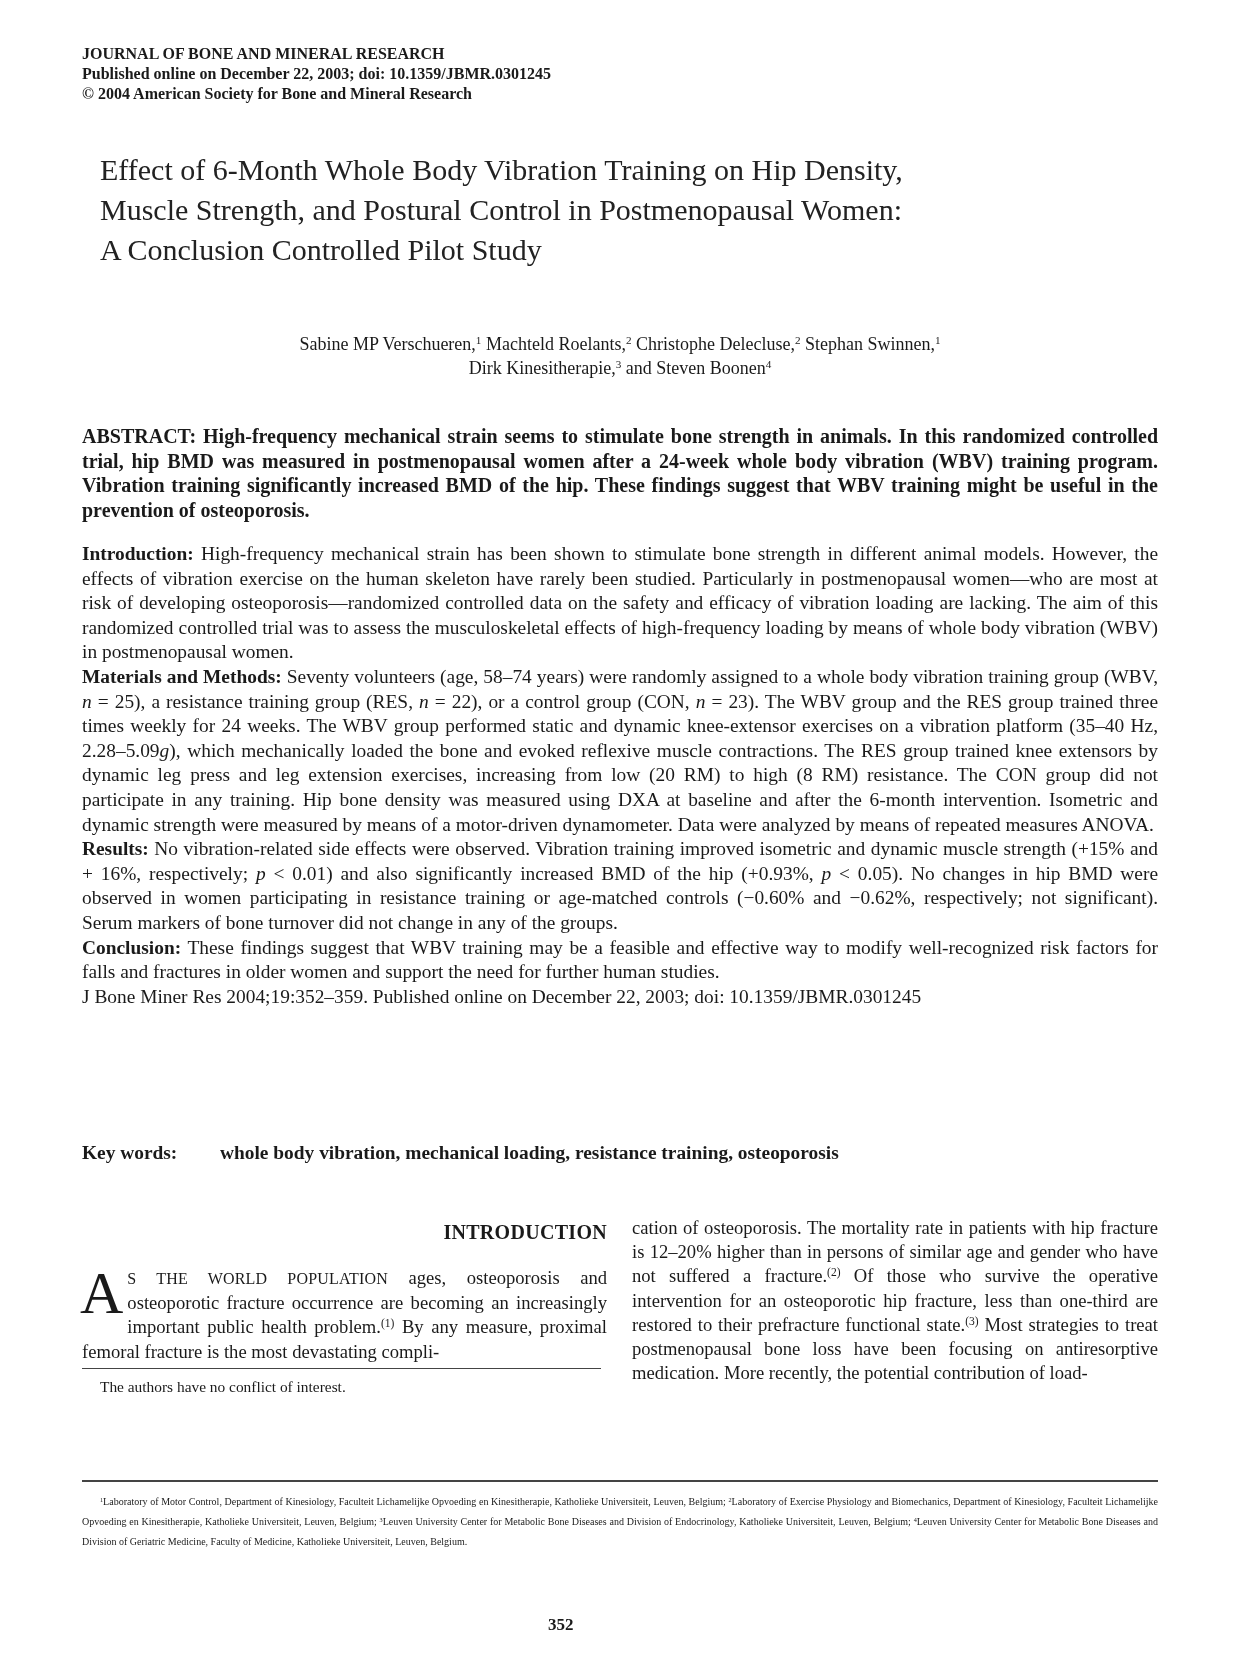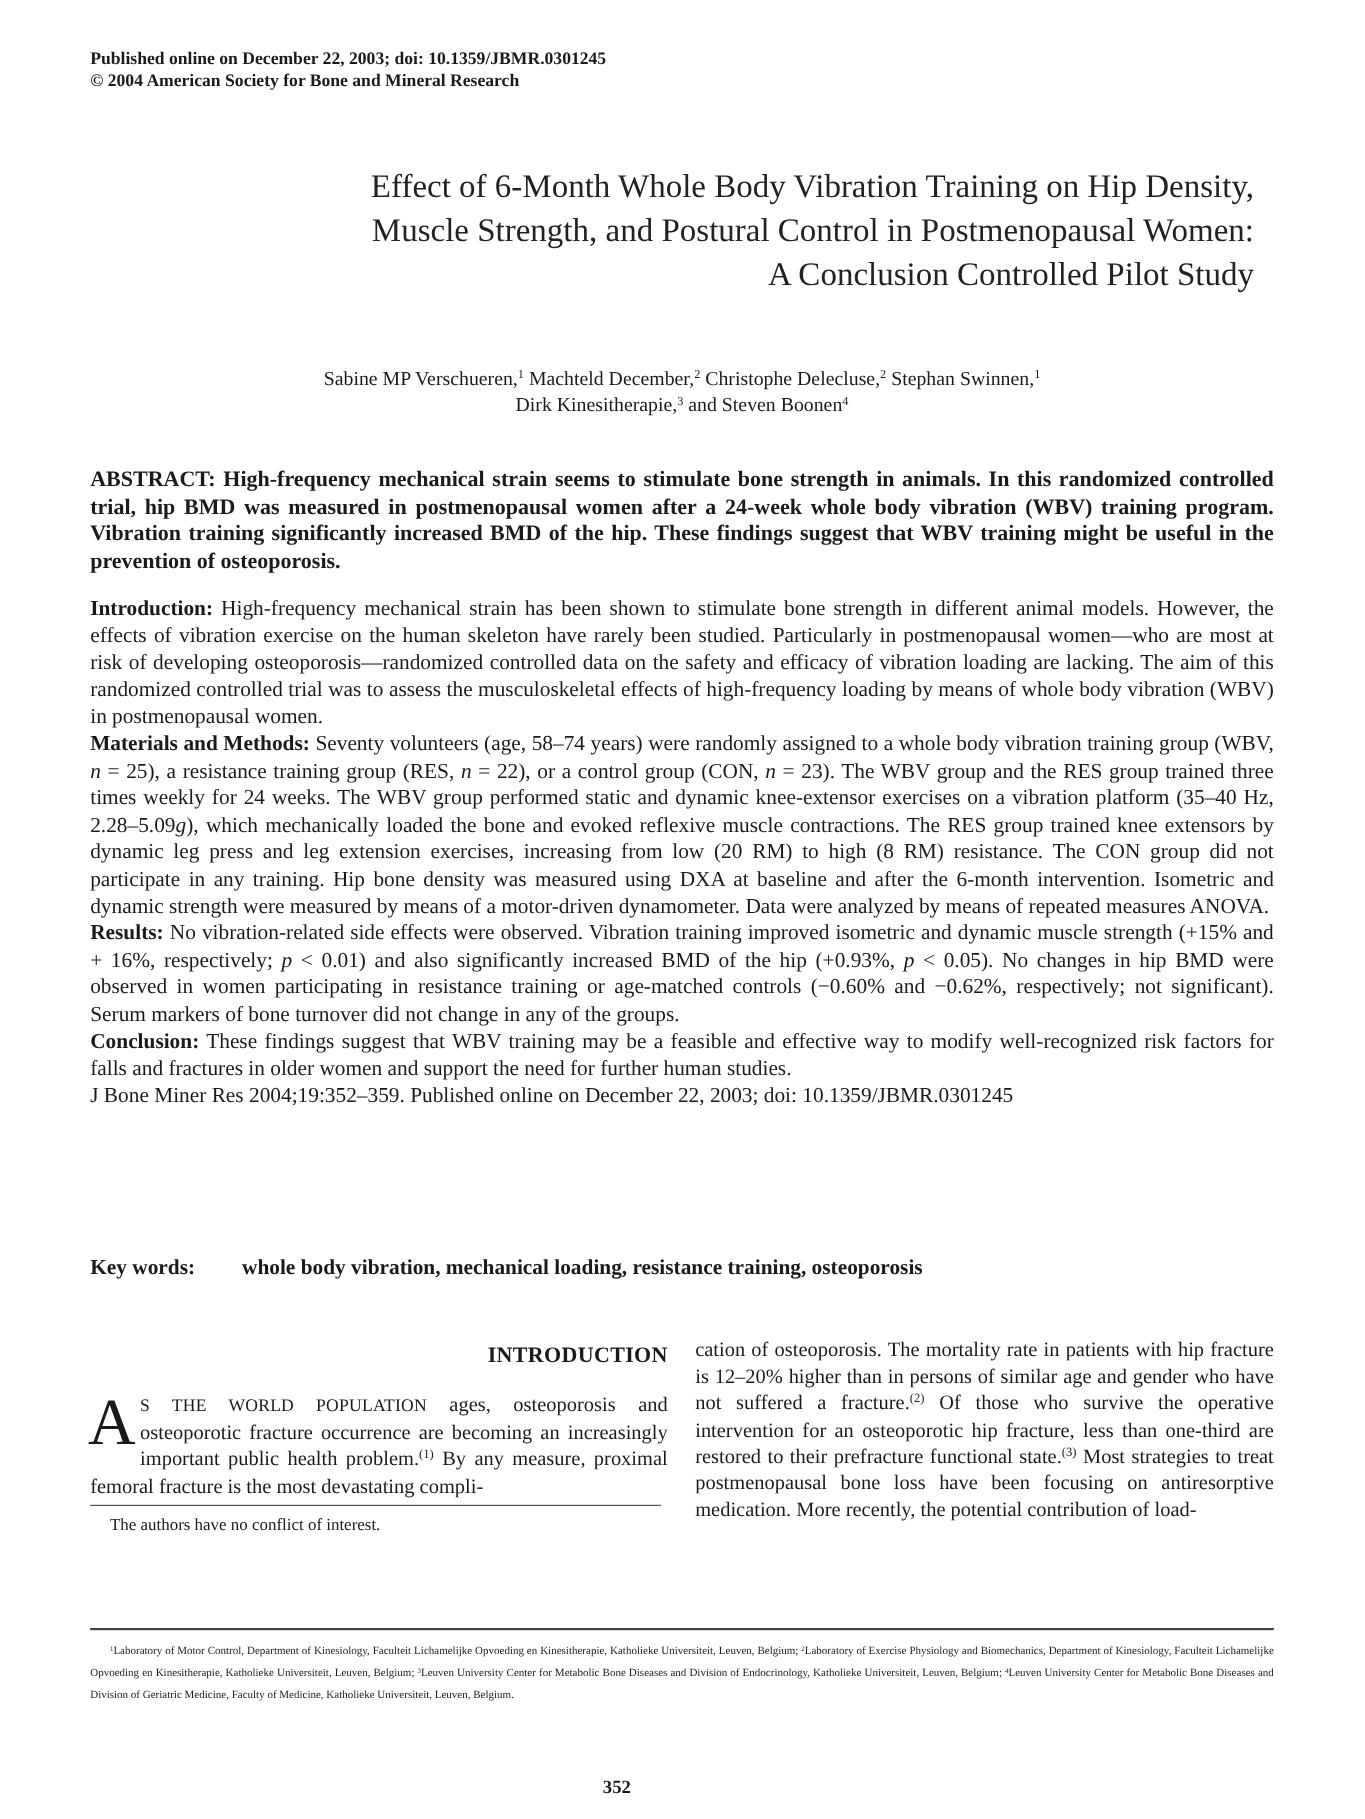--- a/index.html
+++ b/index.html
@@ -7,21 +7,21 @@
     width: 1241px; height: 1654px; position: relative; overflow: hidden;
     font-family: "Liberation Serif", "DejaVu Serif", serif; color: #1a1a1a;
   }
   .abs { position: absolute; }
 
   
   .journal-header { left: 82px; top: 44px; width: 700px; font-weight: bold; font-size: 16px; line-height: 20px; }
   .journal-header div { white-space: nowrap; }
 
   
-  .title { left: 100px; top: 150px; width: 1040px; text-align: right; font-size: 30px; line-height: 40px; font-weight: normal; color: #222; }
+  .title { left: 100px; top: 150px; width: 1040px; text-align: left; font-size: 30px; line-height: 40px; font-weight: normal; color: #222; }
 
   
   .authors { left: 100px; top: 332px; width: 1040px; text-align: center; font-size: 18px; line-height: 24px; }
   sup { font-size: 0.62em; line-height: 0; vertical-align: 0.55em; }
 
   
   .abstract-lead { left: 82px; top: 424px; width: 1076px; font-weight: bold; font-size: 20px; line-height: 24.5px; text-align: justify; }
   .abstract-body { left: 82px; top: 542px; width: 1076px; font-size: 19.4px; line-height: 24.6px; text-align: justify; }
   .abstract-body p { margin: 0; }
   .abstract-body b { font-weight: bold; }
@@ -43,33 +43,34 @@
   .affil-rule { left: 82px; top: 1480px; width: 1076px; height: 0; border-top: 2px solid #444; }
   .affiliations { left: 82px; top: 1492px; width: 1076px; font-size: 10px; line-height: 20.2px; text-align: justify; text-indent: 18px; }
 
   .page-number { left: 548px; top: 1615px; width: 120px; text-align: left; font-weight: bold; font-size: 17px; line-height: 20px; }
   i { font-style: italic; }
 </style>
 </head>
 <body>
 
 <div class="abs journal-header">
+  <div>JOURNAL OF BONE AND MINERAL RESEARCH</div>
   <div>Published online on December 22, 2003; doi: 10.1359/JBMR.0301245</div>
   <div>© 2004 American Society for Bone and Mineral Research</div>
 </div>
 
 <h1 class="abs title" style="margin:0;">
   <span>Effect of 6-Month Whole Body Vibration Training on Hip Density,</span><br>
   <span>Muscle Strength, and Postural Control in Postmenopausal Women:</span><br>
   <span>A Conclusion Controlled Pilot Study</span>
 </h1>
 
 <div class="abs authors">
   <span><span>Sabine MP Verschueren,</span><sup>1</sup></span>
-  <span><span>Machteld December,</span><sup>2</sup></span>
+  <span><span>Machteld Roelants,</span><sup>2</sup></span>
   <span><span>Christophe Delecluse,</span><sup>2</sup></span>
   <span><span>Stephan Swinnen,</span><sup>1</sup></span><br>
   <span><span>Dirk Kinesitherapie,</span><sup>3</sup></span>
   <span><span>and Steven Boonen</span><sup>4</sup></span>
 </div>
 
 <div class="abs abstract-lead">ABSTRACT: High-frequency mechanical strain seems to stimulate bone strength in animals. In this randomized controlled trial, hip BMD was measured in postmenopausal women after a 24-week whole body vibration (WBV) training program. Vibration training significantly increased BMD of the hip. These findings suggest that WBV training might be useful in the prevention of osteoporosis.</div>
 
 <div class="abs abstract-body">
   <p><b>Introduction:</b><span> High-frequency mechanical strain has been shown to stimulate bone strength in different animal models. However, the effects of vibration exercise on the human skeleton have rarely been studied. Particularly in postmenopausal women—who are most at risk of developing osteoporosis—randomized controlled data on the safety and efficacy of vibration loading are lacking. The aim of this randomized controlled trial was to assess the musculoskeletal effects of high-frequency loading by means of whole body vibration (WBV) in postmenopausal women.</span></p>

